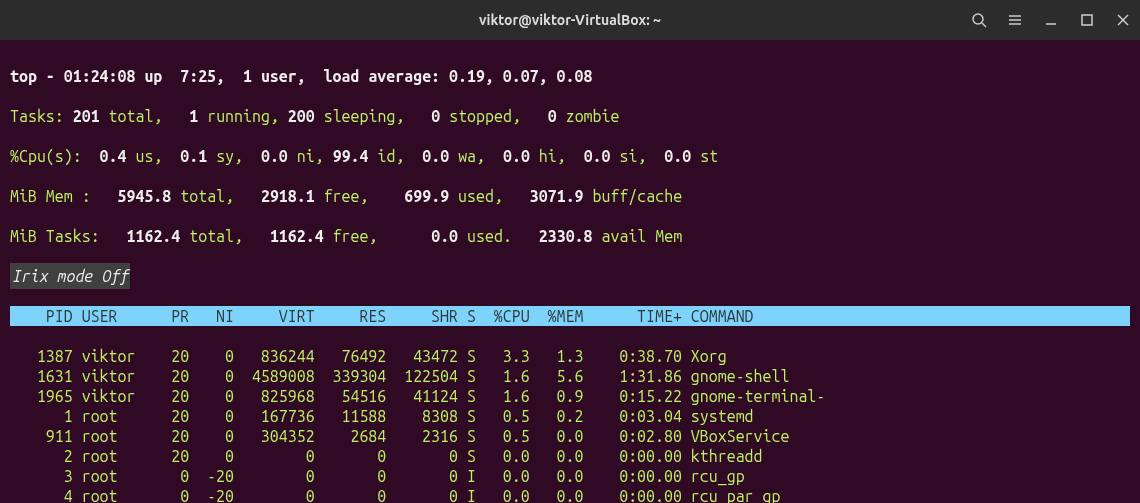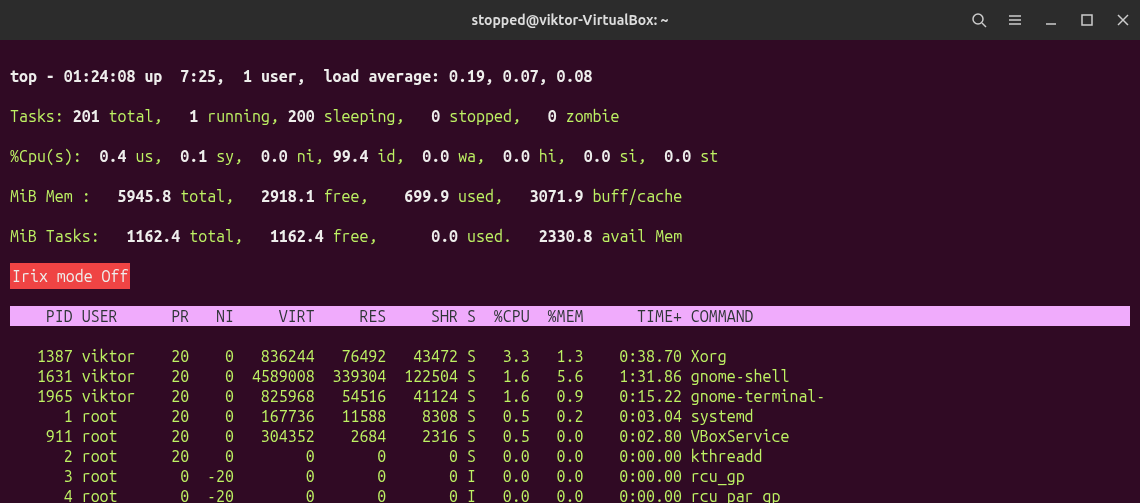--- a/index.html
+++ b/index.html
@@ -41,26 +41,27 @@
   }
   .ctrl svg { stroke: #ccc; fill: none; stroke-width: 1.5; }
   .terminal {
     padding: 6px 10px;
     white-space: pre;
   }
   .white { color: #eeeeec; font-weight: bold; }
   .dimred { color: #bef264; }
   .bold { font-weight: bold; margin-top: 11px; }
   .irix {
-    background: #ef4444;
+    background: #404040;
     color: #eeeeec;
     padding: 4px 2px;
+    font-style: italic;
   }
   .hdrrow {
-    background: #f0abfc;
+    background: #7dd3fc;
     color: #2e3436;
     display: block;
     width: 100%;
   }
   .row { display: block; }
   
   .c-pid   { display:inline-block; width: 7ch; text-align: right; }
   .c-user  { display:inline-block; width: 8ch; text-align: left; padding-left:1ch;}
   .c-pr    { display:inline-block; width: 5ch; text-align: right; }
   .c-ni    { display:inline-block; width: 5ch; text-align: right; }
@@ -70,21 +71,21 @@
   .c-s     { display:inline-block; width: 2ch; text-align: left; padding-left:1ch;}
   .c-cpu   { display:inline-block; width: 6ch; text-align: right; }
   .c-mem   { display:inline-block; width: 6ch; text-align: right; }
   .c-time  { display:inline-block; width:11ch; text-align: right; }
   .c-cmd   { display:inline-block; padding-left:1ch; text-align: left; }
 </style>
 </head>
 <body>
 
 <div class="titlebar">
-  <span class="title">stopped@viktor-VirtualBox: ~</span>
+  <span class="title">viktor@viktor-VirtualBox: ~</span>
   <div class="controls">
     <span class="ctrl">
         <svg width="16" height="16" viewBox="0 0 16 16">
           <circle cx="7" cy="7" r="5"></circle>
           <line x1="11" y1="11" x2="15" y2="15"></line>
         </svg>
       </span>
     <span class="ctrl">
         <svg width="16" height="16" viewBox="0 0 16 16">
           <line x1="2" y1="4" x2="14" y2="4"></line>

